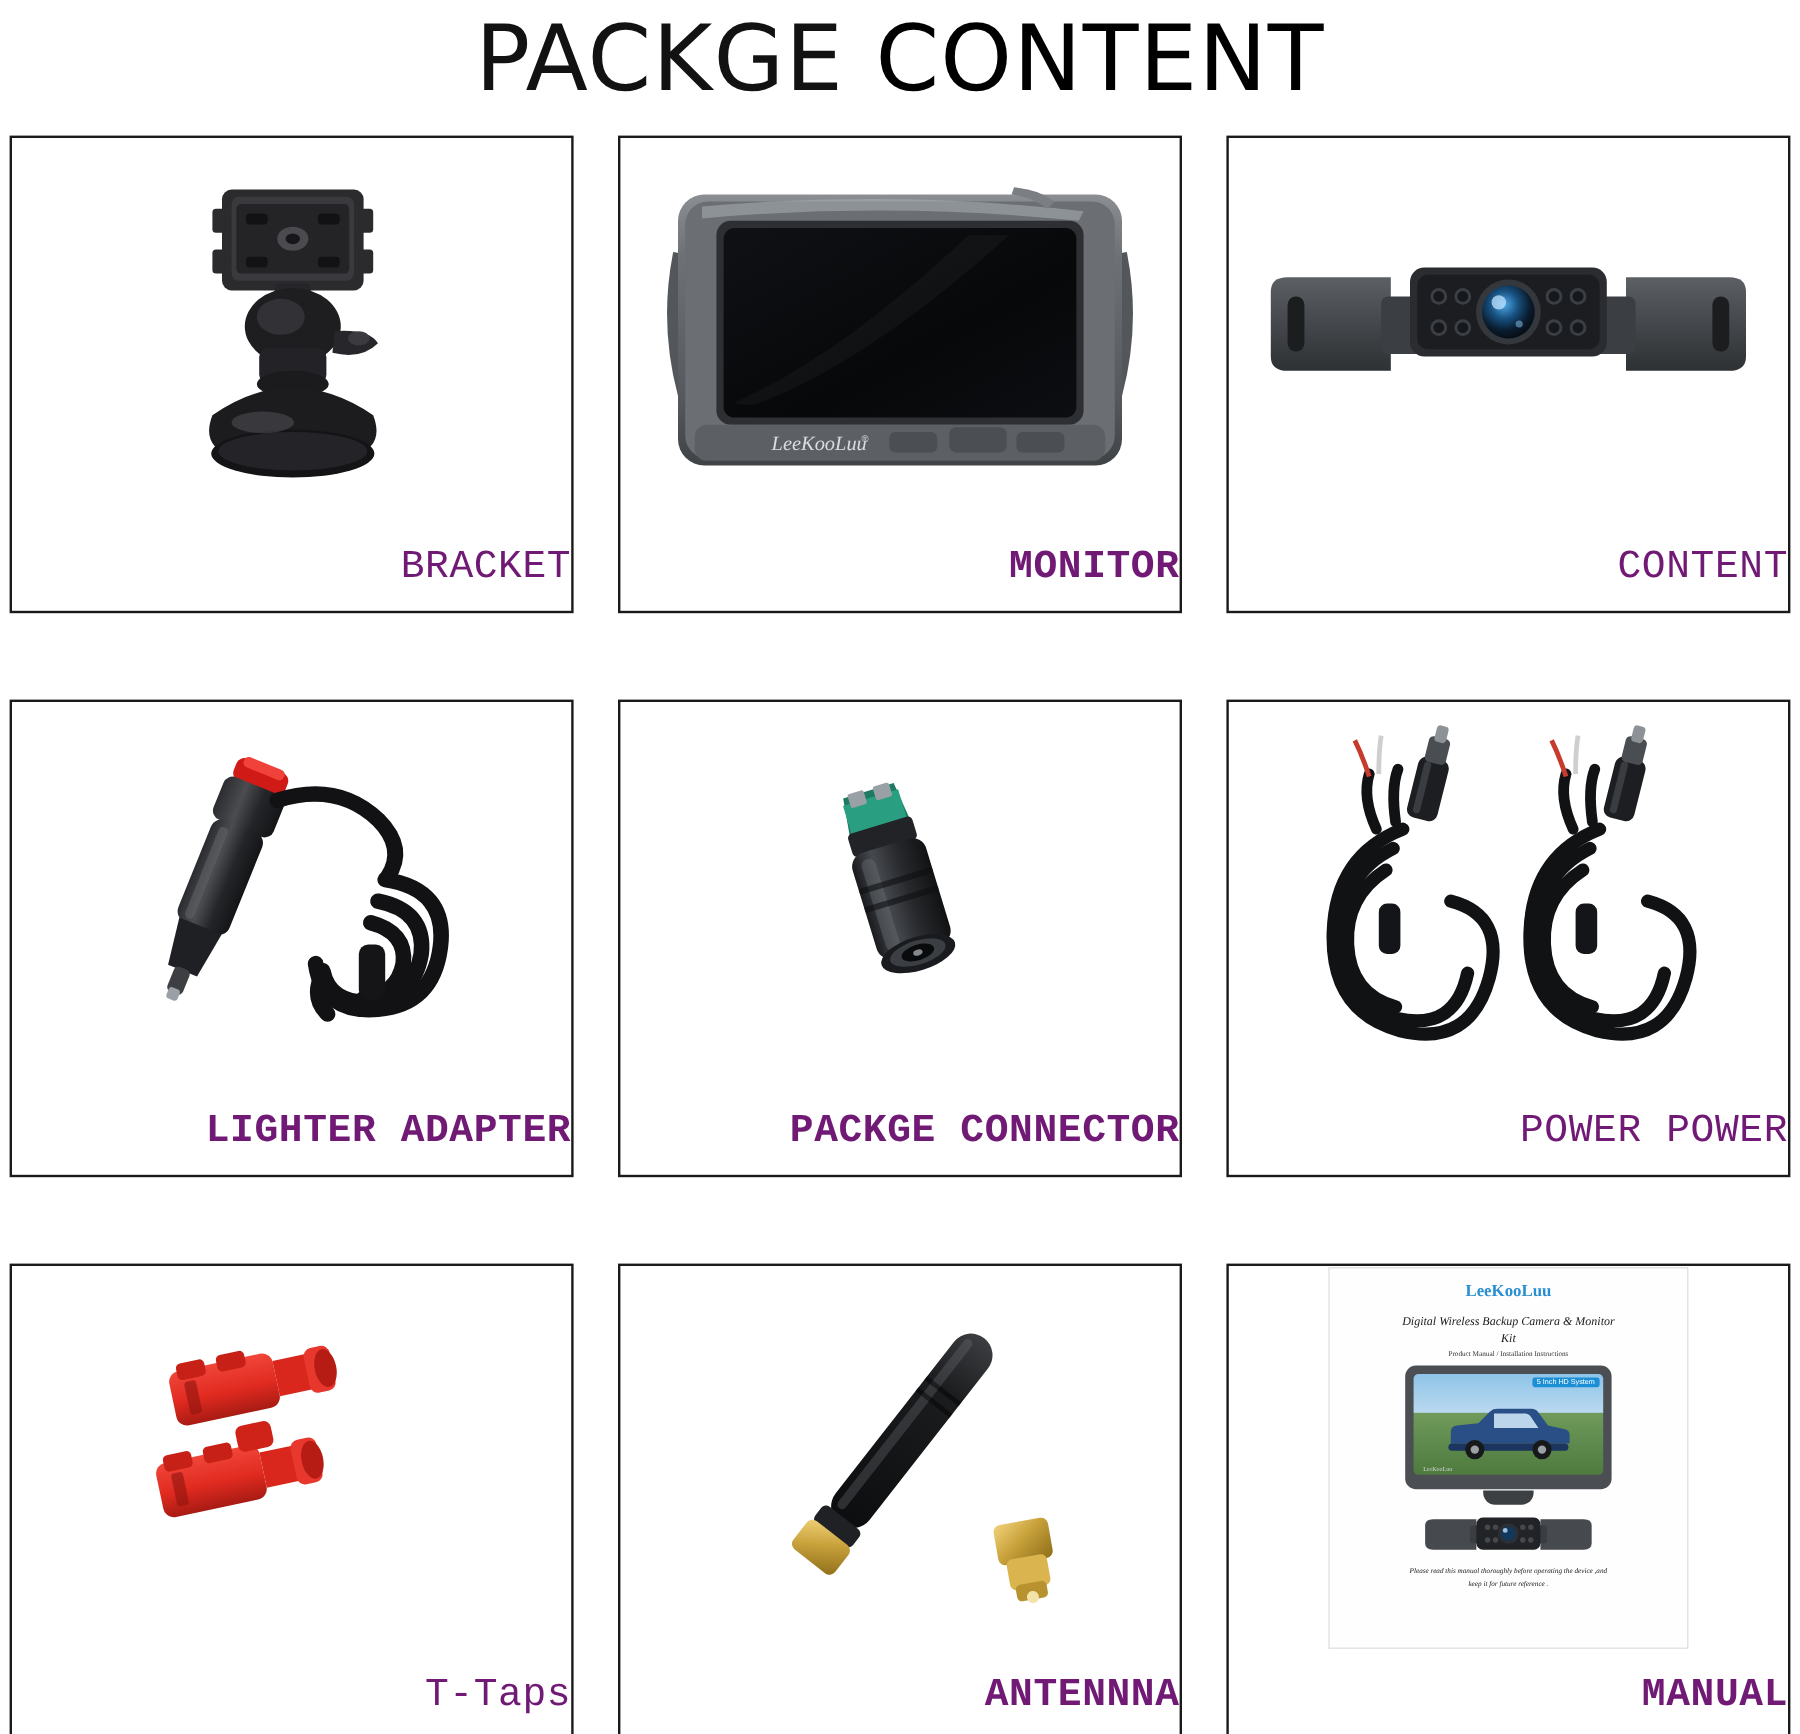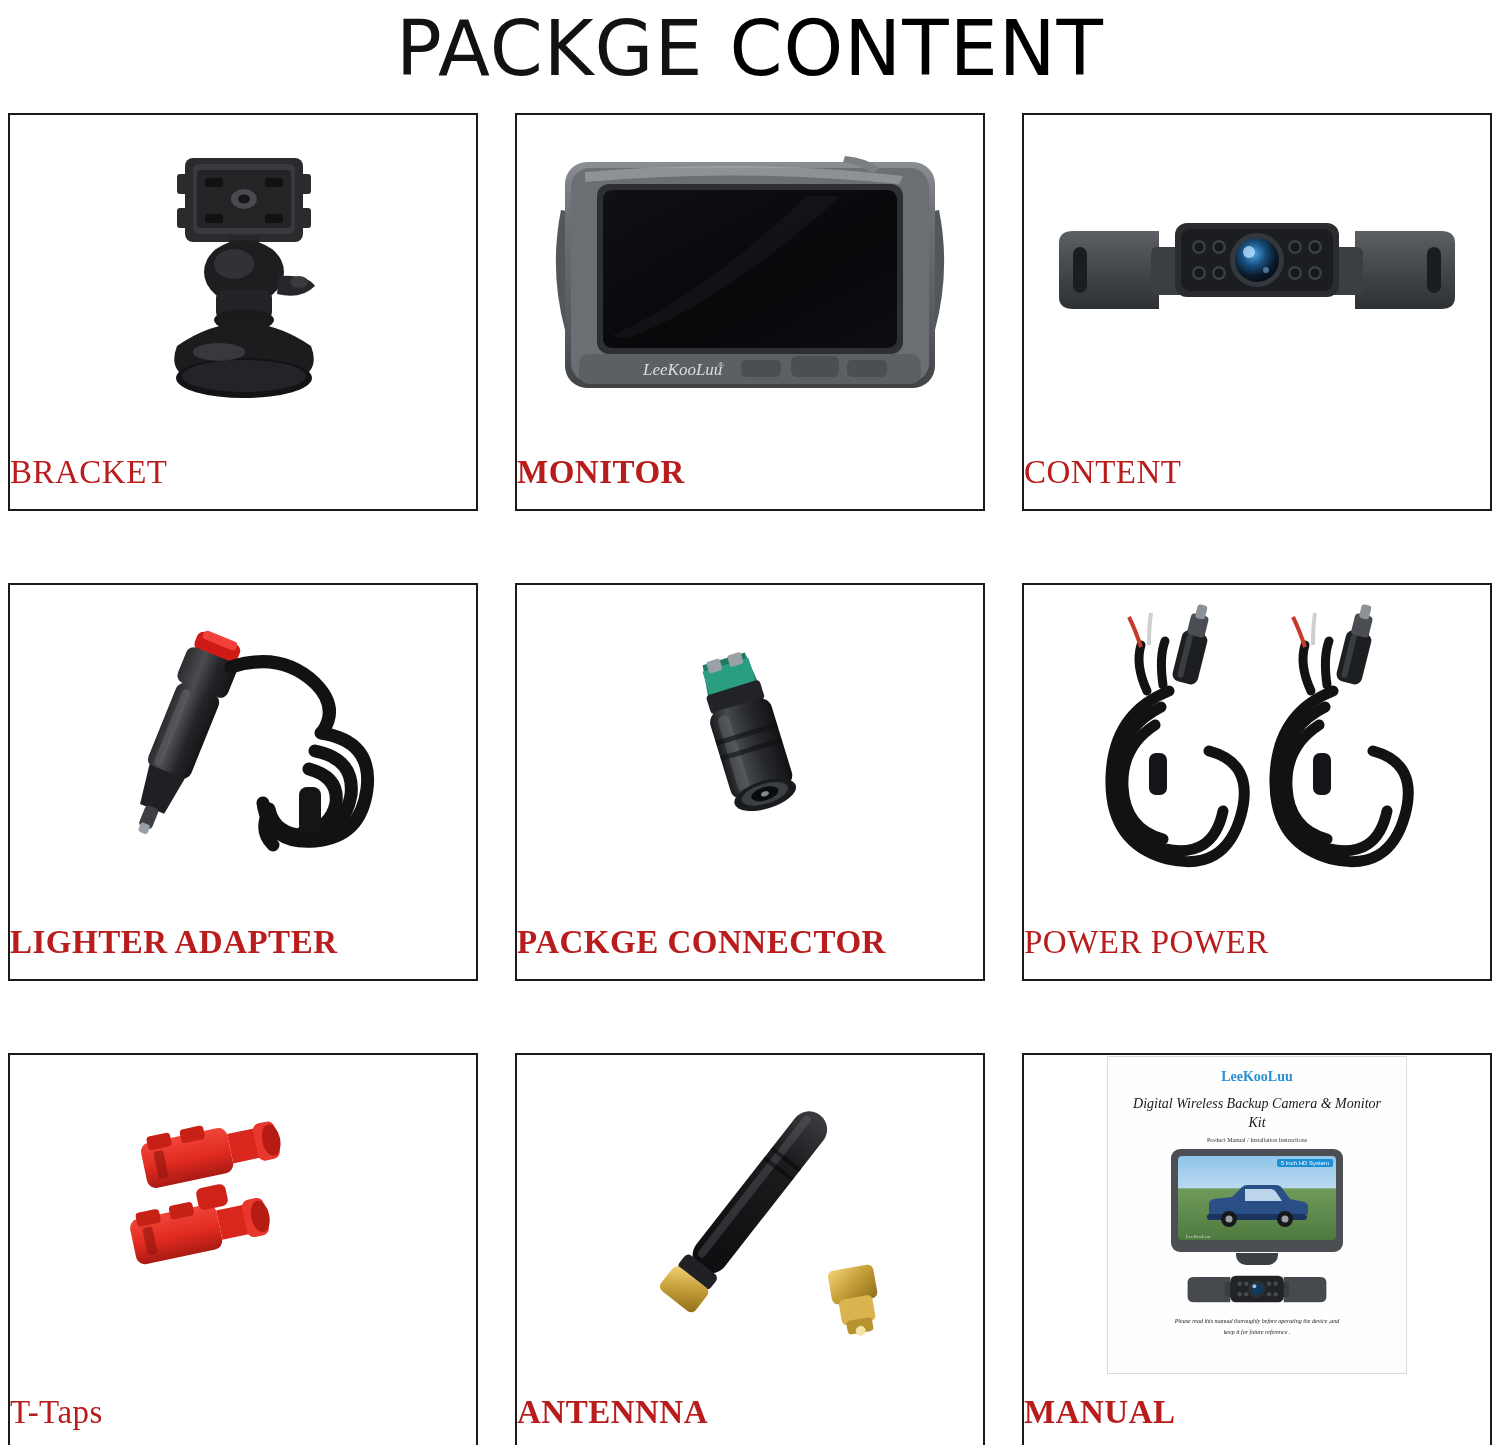--- a/index.html
+++ b/index.html
@@ -72,24 +72,24 @@
     bottom: 74px;
     display: flex;
     align-items: center;
     justify-content: center;
   }
   .caption {
     position: absolute;
     left: 0;
     right: 0;
     bottom: 18px;
-    text-align: left;
+    text-align: right;
     font-size: 33px;
-    color: #b91c1c;
-    font-family: Liberation Serif, serif;
+    color: #701a75;
+    font-family: Liberation Mono, monospace;
     letter-spacing: 0.5px;
   }
   .caption.bold { font-weight: 700; }
 
   
   svg { display: block; }
 
   
   .manual {
     width: 300px;
@@ -105,21 +105,21 @@
   }
   .manual-brand {
     color: #2a8fd0;
     font-size: 14px;
     font-weight: 700;
     font-family: "Liberation Serif", serif;
     margin-bottom: 10px;
   }
   .manual-title {
     color: #1a1a1a;
-    font-size: 14px;
+    font-size: 10px;
     font-style: italic;
     font-family: "Liberation Serif", serif;
     text-align: right;
     line-height: 1.35;
   }
   .manual-sub {
     color: #333;
     font-size: 6px;
     font-family: "Liberation Serif", serif;
     margin-top: 4px;

